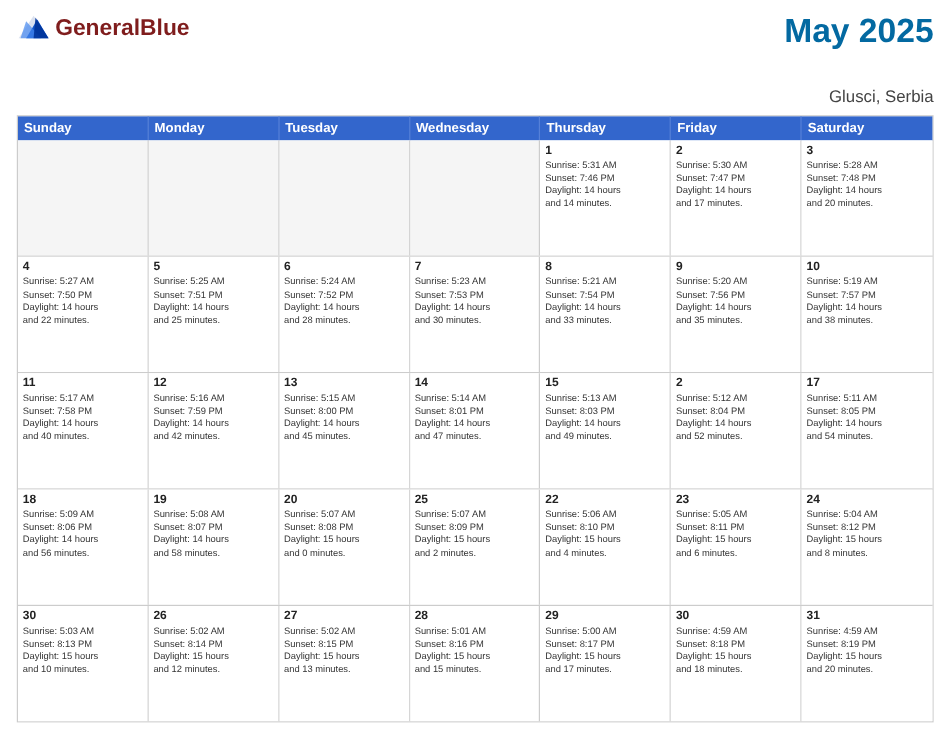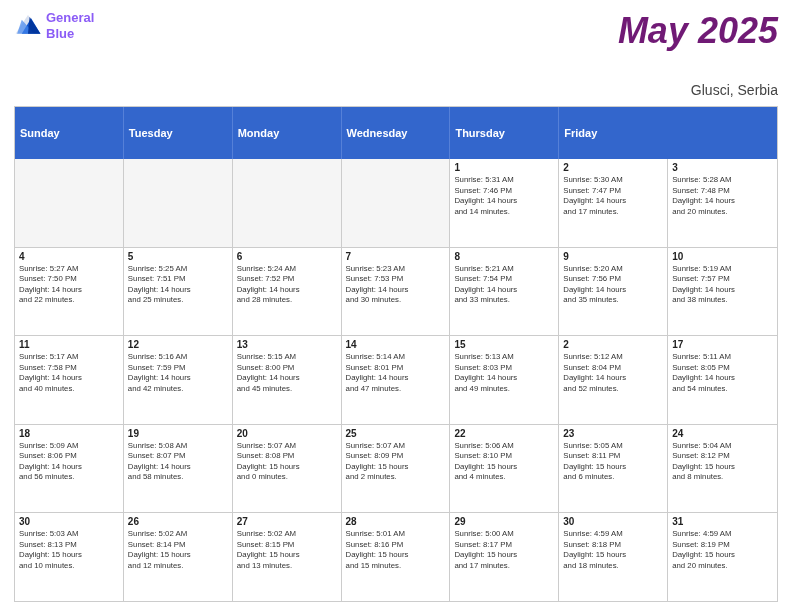--- a/index.html
+++ b/index.html
@@ -22,39 +22,38 @@
       justify-content: space-between;
       align-items: flex-start;
       margin-bottom: 8px;
     }
     .logo {
       display: flex;
       align-items: center;
     }
     .logo-text {
       display: flex;
-      flex-direction: column;
-      font-size: 13px;
-      font-weight: bold;
-      color: #8b5cf6;
+      flex-direction: row;
+      font-size: 19px;
+      font-weight: bold;
+      color: #7f1d1d;
       line-height: 1.2;
     }
     .logo-icon {
       width: 28px;
       height: 28px;
       margin-right: 4px;
     }
     .title-block {
       text-align: right;
     }
     .title-block .month-year {
-      font-size: 36px;
-      font-weight: bold;
-      color: #701a75;
-      font-style: italic;
+      font-size: 28px;
+      font-weight: bold;
+      color: #0369a1;
     }
     .title-block .location {
       font-size: 14px;
       color: #444;
       margin-top: 30px;
     }
     .calendar {
       flex: 1;
       display: flex;
       flex-direction: column;
@@ -62,21 +61,21 @@
     }
     .cal-header {
       display: grid;
       grid-template-columns: repeat(7, 1fr);
       background: #3366cc;
     }
     .cal-header-cell {
       color: #fff;
       font-size: 11px;
       font-weight: bold;
-      padding: 20px 5px;
+      padding: 4px 5px;
       text-align: left;
       border-right: 1px solid #5580d8;
     }
     .cal-header-cell:last-child { border-right: none; }
     .cal-body {
       flex: 1;
       display: flex;
       flex-direction: column;
     }
     .cal-row {
@@ -131,25 +130,26 @@
     </div>
     <div class="title-block">
       <div class="month-year">May 2025</div>
       <div class="location">Glusci, Serbia</div>
     </div>
   </div>
 
   <div class="calendar">
     <div class="cal-header">
       <div class="cal-header-cell">Sunday</div>
+      <div class="cal-header-cell">Monday</div>
       <div class="cal-header-cell">Tuesday</div>
-      <div class="cal-header-cell">Monday</div>
       <div class="cal-header-cell">Wednesday</div>
       <div class="cal-header-cell">Thursday</div>
       <div class="cal-header-cell">Friday</div>
+      <div class="cal-header-cell">Saturday</div>
     </div>
     <div class="cal-body" id="cal-body">
     <div class="cal-row">
           <div class="cal-cell empty"></div>
           <div class="cal-cell empty"></div>
           <div class="cal-cell empty"></div>
           <div class="cal-cell empty"></div>
           <div class="cal-cell">
             <div class="day-num">1</div>
             <div class="cell-detail">Sunrise: 5:31 AM<br>Sunset: 7:46 PM<br>Daylight: 14 hours<br>and 14 minutes.</div>

